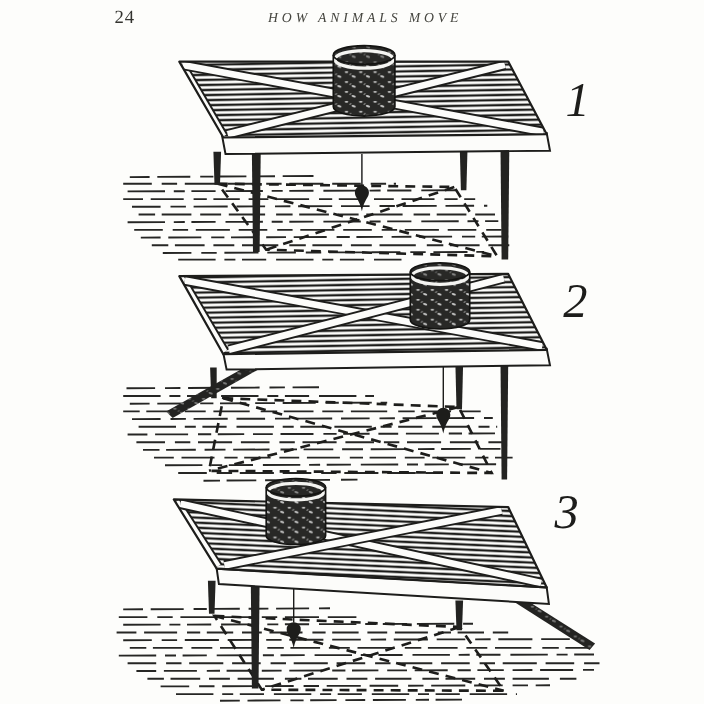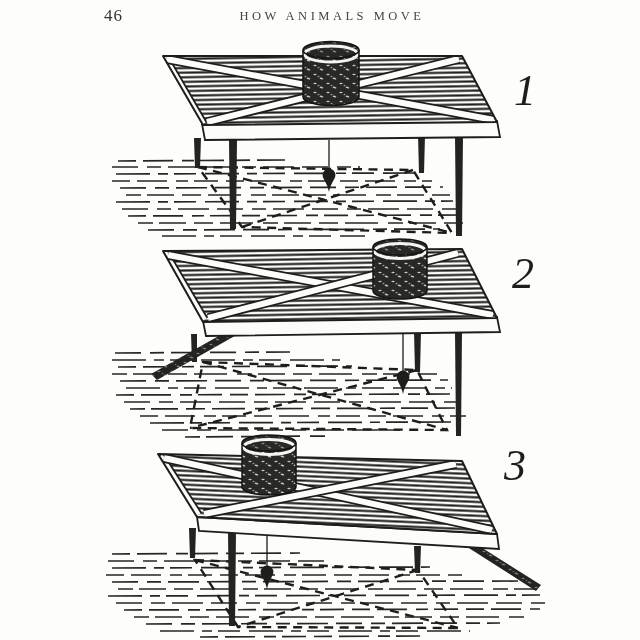--- a/index.html
+++ b/index.html
@@ -6,21 +6,21 @@
   .page{
     position:relative;width:640px;height:640px;overflow:hidden;
     background:#fdfdfb;font-family:"Liberation Serif", serif;color:#1d1d1b;
   }
   .pagenum{
     position:absolute;left:104px;top:6px;font-size:17px;letter-spacing:1px;color:#33332f;
   }
   .running-title{
     position:absolute;left:0;top:9px;width:100%;text-align:center;
     padding-left:24px;box-sizing:border-box;
-    font-size:12.5px;letter-spacing:3.5px;color:#45453f;font-weight:400;
+    font-size:12.5px;letter-spacing:3.5px;color:#45453f;font-weight:400;font-style:italic;
   }
   .fig-label{
     position:absolute;font-style:italic;font-size:44px;line-height:1;color:#1d1d1b;
     font-family:"Liberation Serif", serif;
   }
   .lab1{left:514px;top:69px;}
   .lab2{left:512px;top:252px;}
   .lab3{left:504px;top:444px;}
   svg.canvas{position:absolute;left:0;top:0;}
   
@@ -40,21 +40,21 @@
   .outline{fill:none;stroke:#1d1d1b;stroke-width:2;stroke-linejoin:round;}
   .cyl{fill:#282826;}
   .rim{fill:none;stroke:#f5f5f2;stroke-width:3;}
   .cylOut{fill:none;stroke:#141412;stroke-width:1.5;}
 </style>
 </head>
 <body>
 
 <div class="page">
 
-  <span class="pagenum">46</span>
+  <span class="pagenum">24</span>
   <span class="running-title">HOW ANIMALS MOVE</span>
 
   <svg class="canvas" width="640" height="640" viewBox="0 0 640 640">
     <defs>
       <pattern id="hatchA" width="8" height="4.6" patternUnits="userSpaceOnUse" patternTransform="rotate(-1)">
         <rect x="0" y="1.25" width="8" height="2.1" fill="#1d1d1b"></rect>
       </pattern>
       <pattern id="hatchB" width="8" height="4.6" patternUnits="userSpaceOnUse" patternTransform="rotate(2.5)">
         <rect x="0" y="1.25" width="8" height="2.1" fill="#1d1d1b"></rect>
       </pattern>

